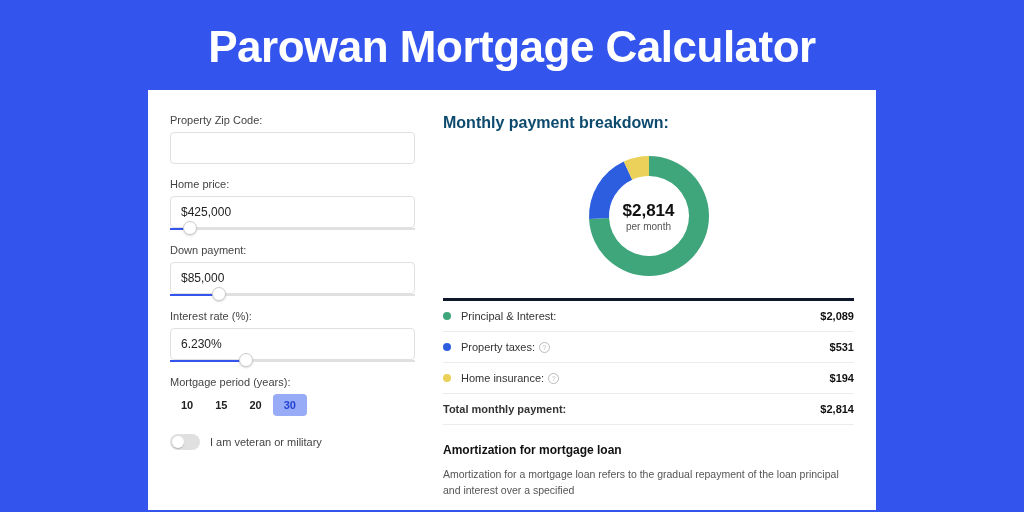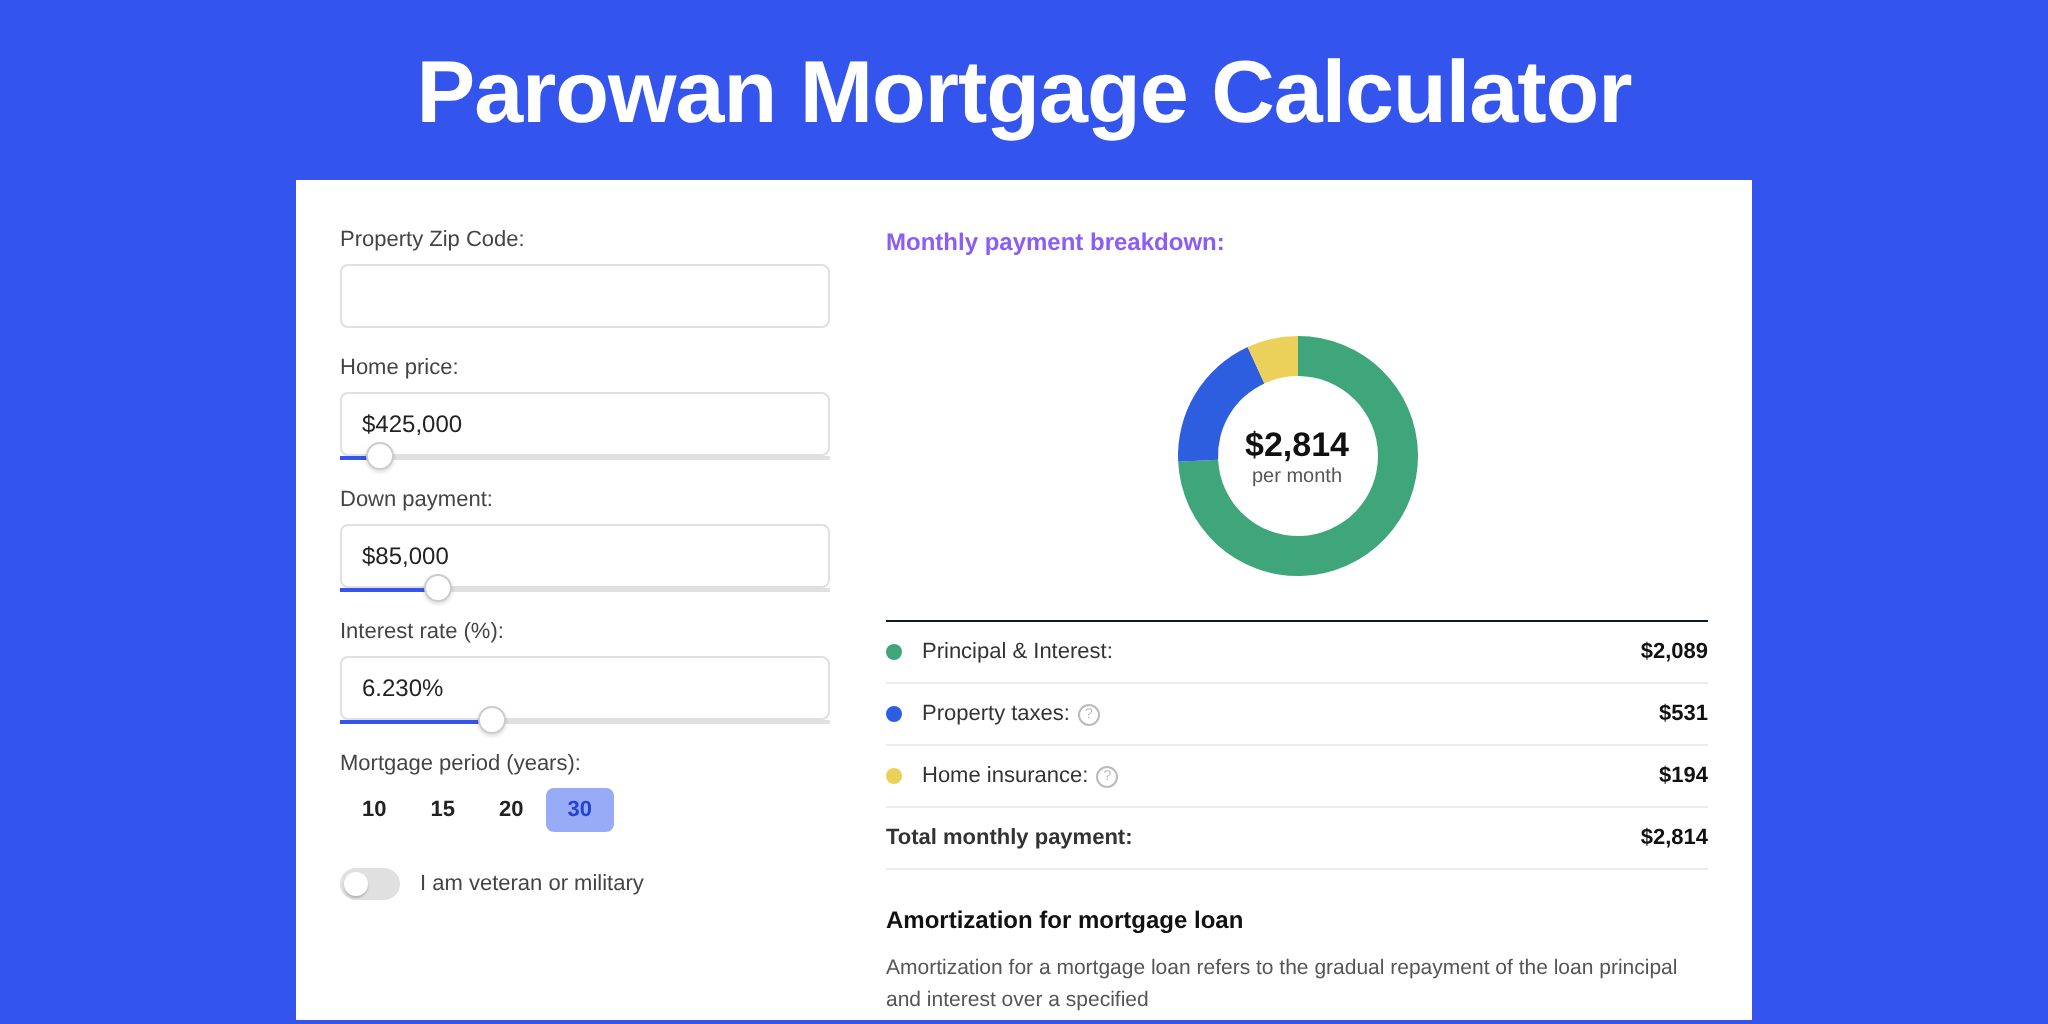--- a/index.html
+++ b/index.html
@@ -17,27 +17,27 @@
   .dp-row { display: flex; gap: 8px; }
   .dp-row .text-input:first-child { flex: 1.7; }
   .dp-row .text-input:last-child { flex: 1; }
   .period-group { display: flex; gap: 0; }
   .period-btn { border: none; background: transparent; padding: 5px 11px; font-size: 11px; font-weight: 600; color: #222; border-radius: 4px; cursor: pointer; }
   .period-btn.active { background: #97abf6; color: #2443d2; }
   .veteran-row { display: flex; align-items: center; gap: 10px; margin-top: 18px; }
   .toggle { width: 30px; height: 16px; border-radius: 10px; background: #e0e0e0; position: relative; cursor: pointer; }
   .toggle::after { content:''; position: absolute; width: 12px; height: 12px; border-radius: 50%; background:#fff; top:2px; left:2px; box-shadow:0 1px 1px rgba(0,0,0,.2);}
   .veteran-label { font-size: 11px; color: #444; }
-  .section-title { font-size: 12px; font-weight: 700; color: #8b5cf6; margin-bottom: 30px; }
+  .section-title { font-size: 16px; font-weight: 700; color: #0c4a6e; margin-bottom: 14px; }
   .donut-wrap { display:flex; justify-content:center; padding: 6px 0 18px; }
   .donut { position: relative; width: 128px; height: 128px; }
   .donut-center { position:absolute; inset:0; display:flex; flex-direction:column; align-items:center; justify-content:center; }
   .donut-amount { font-size: 17px; font-weight: 700; color:#111; }
   .donut-sub { font-size: 10px; color:#555; }
-  .legend { border-top: 1px solid #0f172a; }
+  .legend { border-top: 3px solid #0f172a; }
   .legend-row { display: flex; align-items: center; padding: 9px 0; border-bottom: 1px solid #ececec; }
   .legend-dot { width: 8px; height: 8px; border-radius: 50%; margin-right: 10px; flex-shrink:0; }
   .legend-label { font-size: 11px; color: #333; flex: 1; display:flex; align-items:center; gap:4px;}
   .legend-val { font-size: 11px; color: #111; font-weight: 700; }
   .legend-row.total .legend-label { font-weight: 700; }
   .legend-row.total .legend-val { font-weight: 700; }
   .info-icon { width: 11px; height: 11px; border: 1px solid #bbb; border-radius: 50%; display:inline-flex; align-items:center; justify-content:center; font-size:7px; color:#bbb; }
   .amort { margin-top: 18px; }
   .amort-title { font-size: 12px; font-weight:700; color:#111; margin-bottom: 10px; }
   .amort-text { font-size: 10.5px; color:#555; line-height:1.5; }

